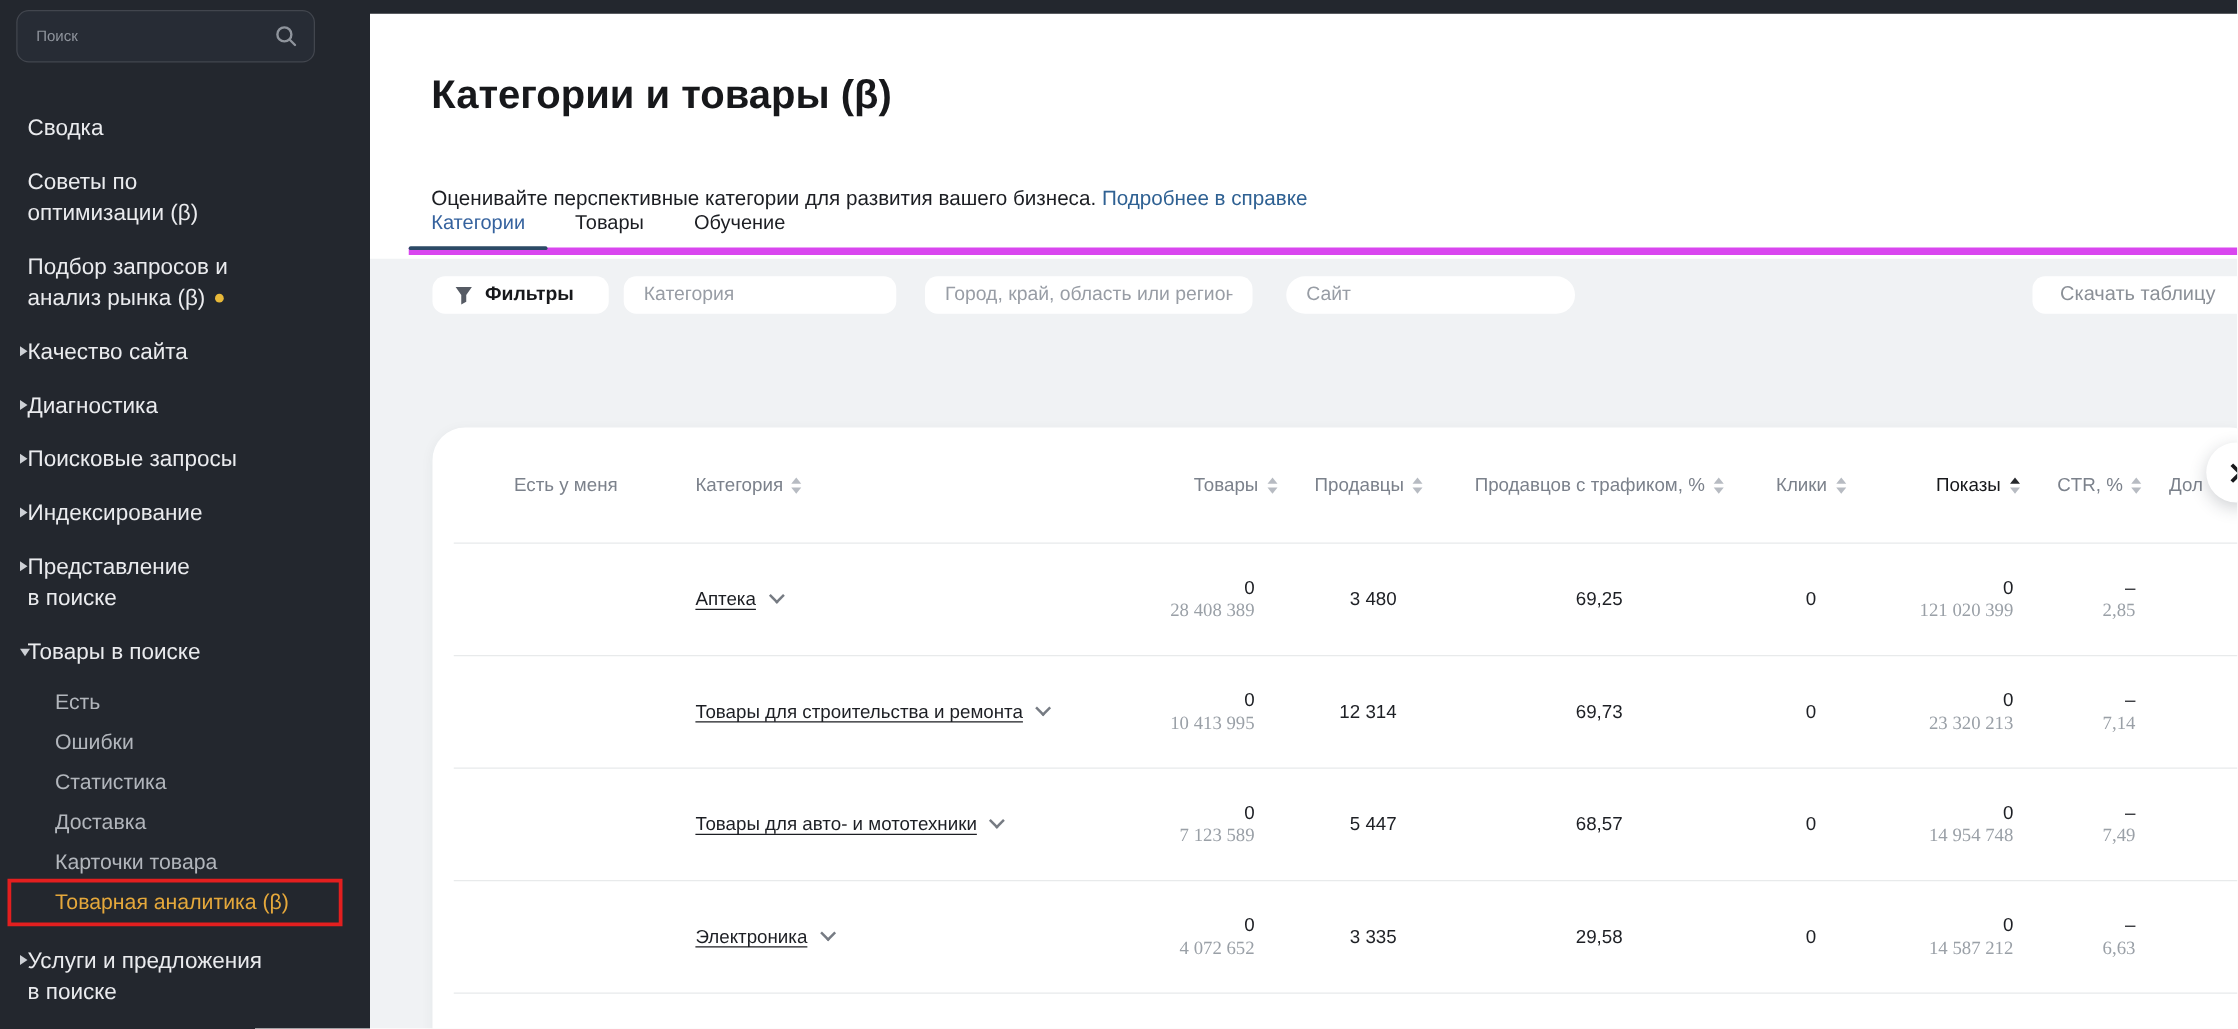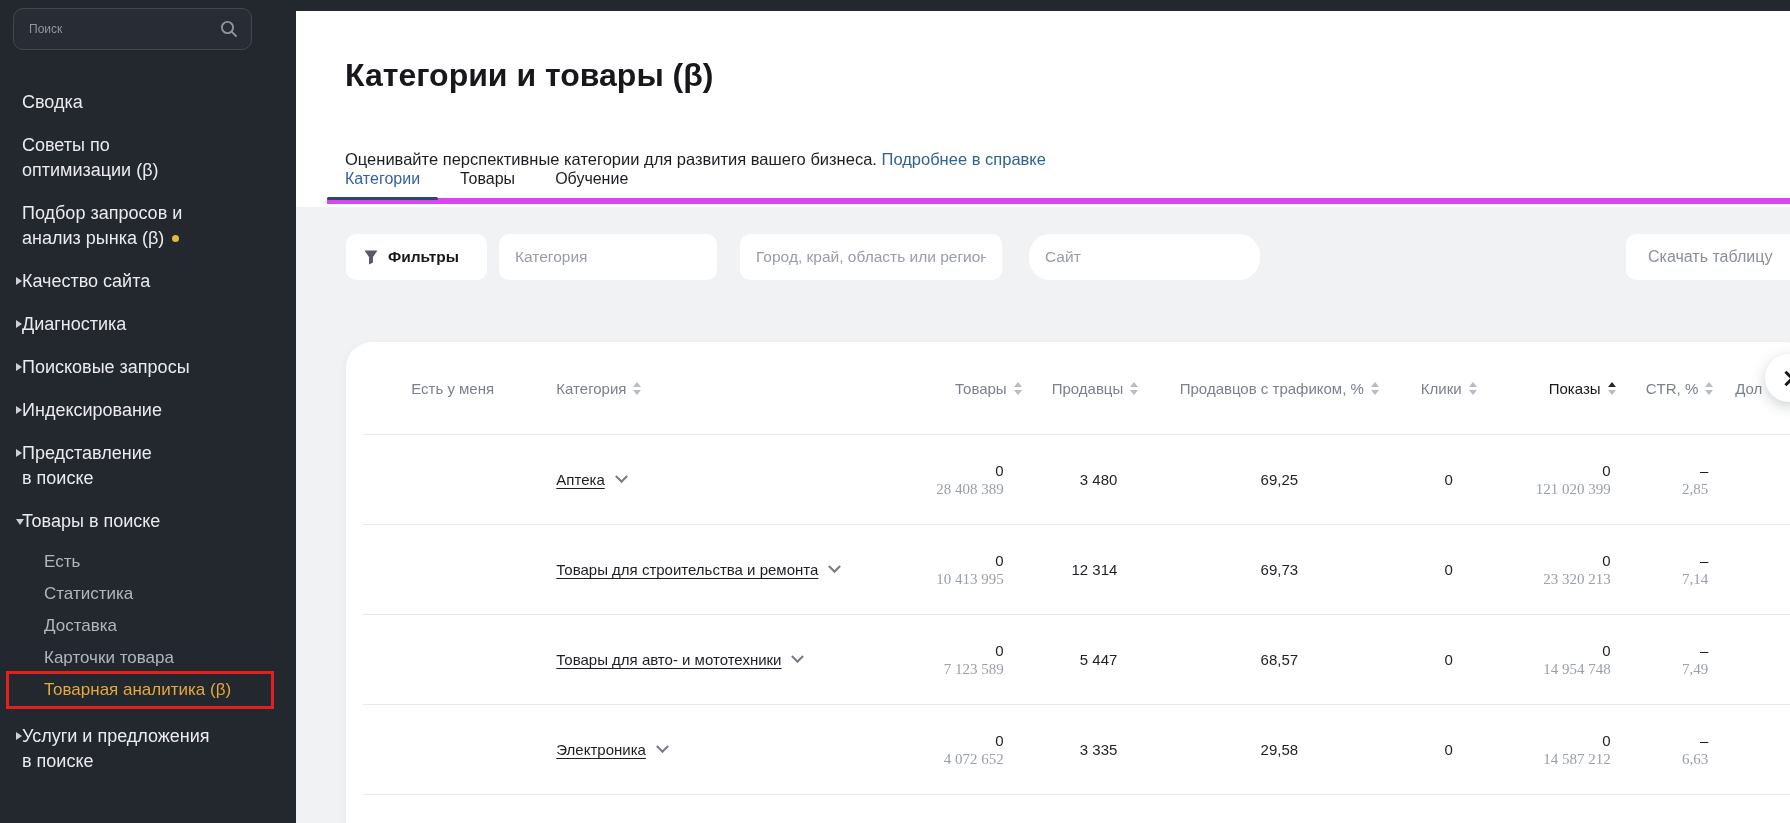--- a/index.html
+++ b/index.html
@@ -35,21 +35,21 @@
   .subtitle { position:absolute; left:49px; top:99px; font-size:16.5px; color:#1c1e23;margin-top:40px; }
   .subtitle a { color:#2f6193; text-decoration:none; cursor:pointer; }
   .tabs { position:absolute; left:31px; right:0; top:149px; height:44px; display:flex; column-gap:4px; border-bottom:6px solid #d946ef; }
   .tab { font-size:16px; color:#1c1e23; padding:0 18px; display:flex; align-items:center; position:relative; cursor:pointer; }
   .tab.active { color:#35629e; }
   .tab.active::after { content:""; position:absolute; left:0; right:0; bottom:-2px; height:3px; background:#2c4a66; border-radius:2px; }
 
   .graybg { position:absolute; left:0; right:0; top:196px; bottom:0; background:#f0f2f4; }
 
   
-  .fbtn, .finput { position:absolute; top:27px; height:46px; background:#fff; border:none; border-radius:10px; font-family:inherit; font-size:15.5px; }
+  .fbtn, .finput { position:absolute; top:14px; height:30px; background:#fff; border:none; border-radius:10px; font-family:inherit; font-size:15.5px; }
   .fbtn { cursor:pointer; display:flex; align-items:center; }
   .filters { left:50px; width:141px; padding-left:17px; color:#17181b; font-weight:600; }
   .filters svg { margin-right:9px; }
   .finput { outline:none; padding:0 16px; color:#1c1e23; }
   .finput::placeholder { color:#989da5; }
   .in1 { left:203px; width:218px; }
   .in2 { left:444px; width:262px; }
   .in3 { left:733px; width:231px;border-radius:21px; }
   .download { left:1330px; width:215px; padding-left:22px; color:#8b9097; font-size:16px; font-weight:400; }
 
@@ -111,20 +111,21 @@
         <div class="nav-item top"><span class="label">Подбор запросов и
 анализ рынка (β)</span><span class="dot"></span></div>
         <div class="nav-item top"><span class="arrow collapsed"></span><span class="label">Качество сайта</span></div>
         <div class="nav-item top"><span class="arrow collapsed"></span><span class="label">Диагностика</span></div>
         <div class="nav-item top"><span class="arrow collapsed"></span><span class="label">Поисковые запросы</span></div>
         <div class="nav-item top"><span class="arrow collapsed"></span><span class="label">Индексирование</span></div>
         <div class="nav-item top"><span class="arrow collapsed"></span><span class="label">Представление
 в поиске</span></div>
         <div class="nav-item top"><span class="arrow expanded"></span><span class="label">Товары в поиске</span></div>
         <div class="nav-item sub"><span class="label">Есть</span></div>
+        <div class="nav-item sub"><span class="label">Ошибки</span></div>
         <div class="nav-item sub"><span class="label">Статистика</span></div>
         <div class="nav-item sub"><span class="label">Доставка</span></div>
         <div class="nav-item sub"><span class="label">Карточки товара</span></div>
         <div class="nav-item sub hl"><span class="label">Товарная аналитика (β)</span><span class="redbox"></span></div>
         <div class="nav-item top"><span class="arrow collapsed"></span><span class="label">Услуги и предложения
 в поиске</span></div>
       </nav>
   </aside>
 
   <main class="main">

